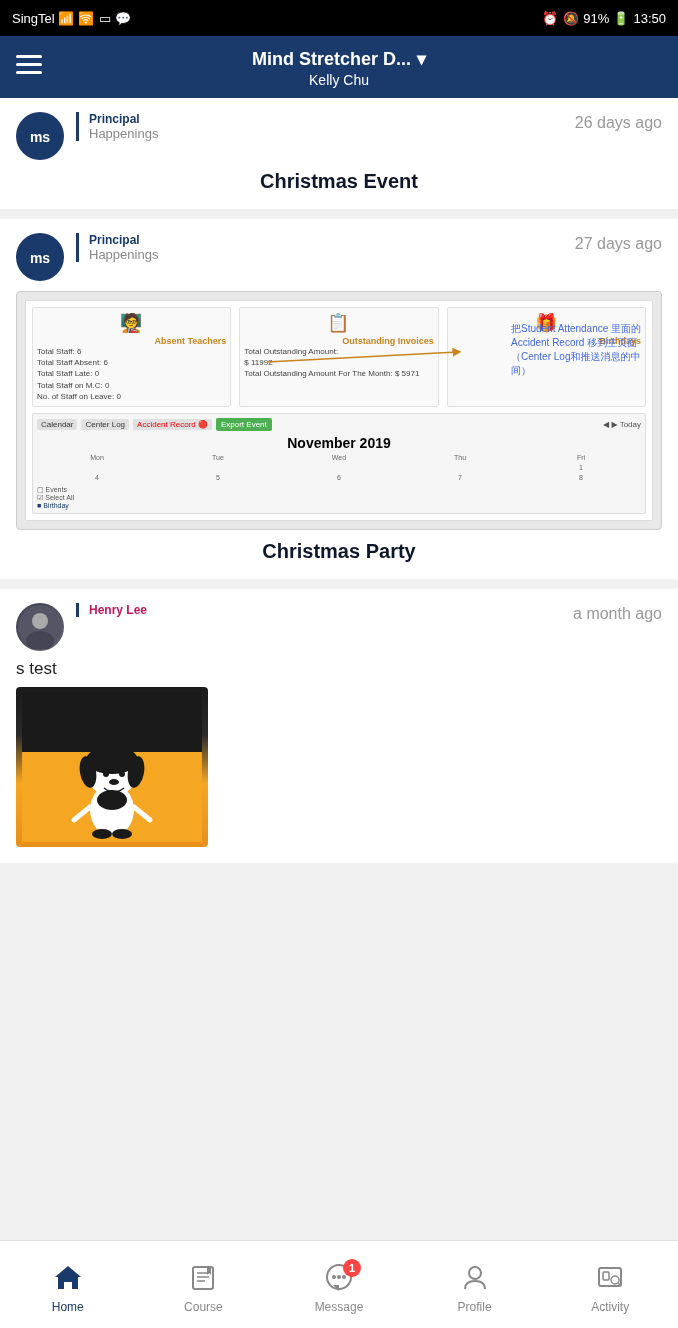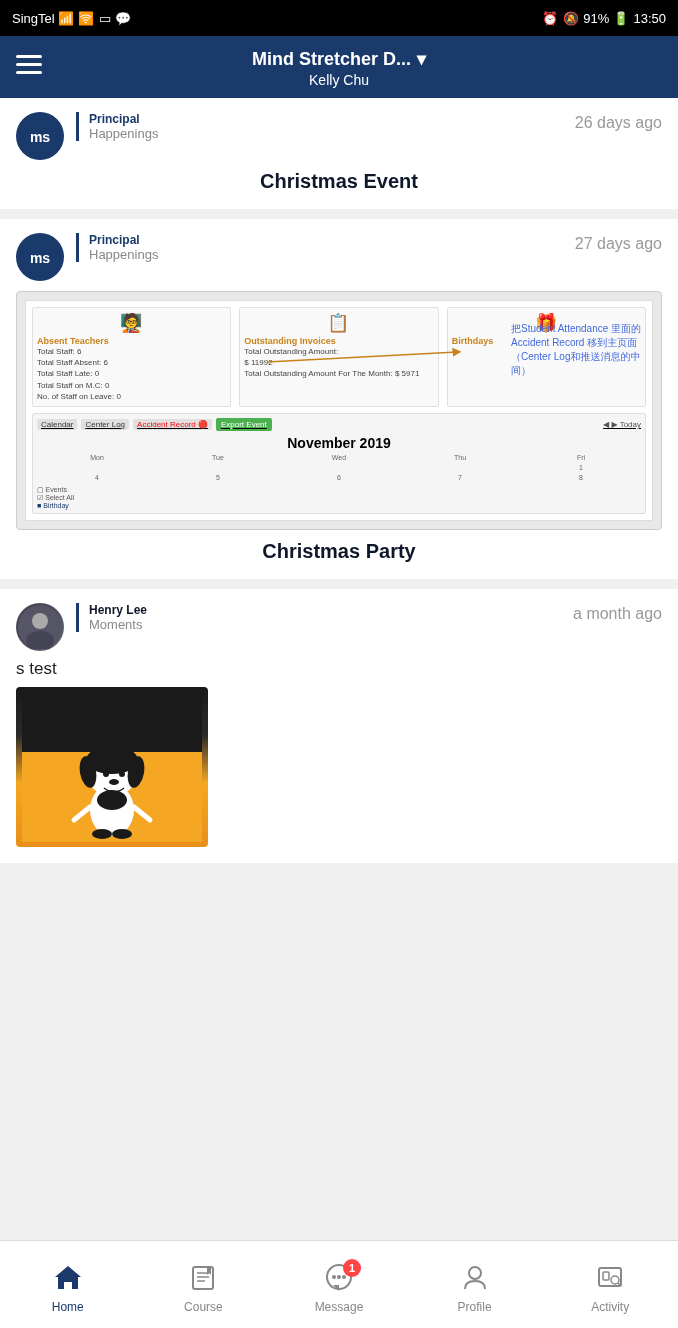--- a/index.html
+++ b/index.html
@@ -143,39 +143,38 @@
       padding: 4px;
       font-size: 9px;
       color: #555;
     }
     .ss-icon {
       text-align: center;
       font-size: 18px;
       margin-bottom: 2px;
     }
     .ss-label {
-      text-align: left;
+      text-align: right;
       font-size: 9px;
       color: #c8831a;
       font-weight: 600;
     }
     .ss-data { font-size: 8px; color: #444; line-height: 1.4; }
     .ss-calendar {
       background: #f5f5f5;
       border: 1px solid #ddd;
       border-radius: 2px;
       padding: 4px;
       margin-top: 4px;
     }
     .ss-cal-header {
       display: flex;
       align-items: center;
       gap: 4px;
       margin-bottom: 4px;
-      text-decoration: underline;
     }
     .ss-cal-tab {
       background: #e0e0e0;
       font-size: 8px;
       padding: 1px 4px;
       border-radius: 2px;
       color: #333;
     }
     .ss-cal-tab.red { color: red; }
     .ss-export-btn {
@@ -450,22 +449,21 @@
         <div class="henry-avatar-inner">
 
           <svg width="44" height="44" viewBox="0 0 44 44">
             <circle cx="22" cy="22" r="22" fill="#556"></circle>
             <circle cx="22" cy="16" r="8" fill="#aaa"></circle>
             <ellipse cx="22" cy="36" rx="14" ry="10" fill="#445"></ellipse>
           </svg>
         </div>
       </div>
       <div class="post-meta">
-        <div class="post-author" style="color:#0f172a;">Henry Lee</div>
-        <div class="post-category">Moments</div>
+        <div class="post-author" style="color:#be185d;">Henry Lee</div>
       </div>
       <div class="post-time">a month ago</div>
     </div>
     <div class="post-content">s test</div>
 
     <div class="post-image">
 
       <svg width="180" height="150" viewBox="0 0 180 150">
 
         <rect x="0" y="0" width="180" height="60" fill="#1a1a1a"></rect>

